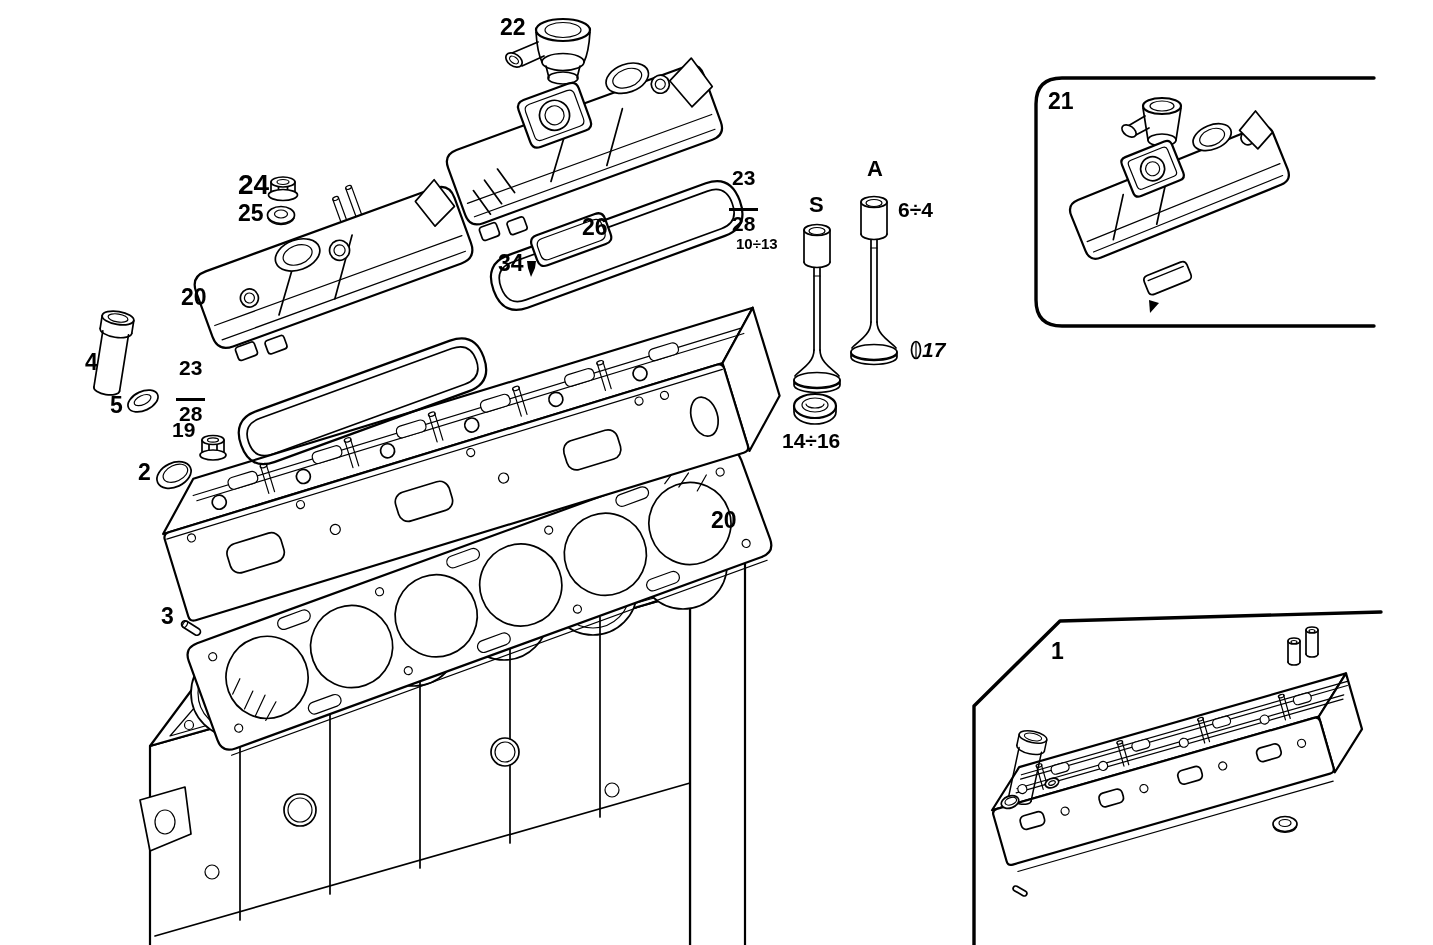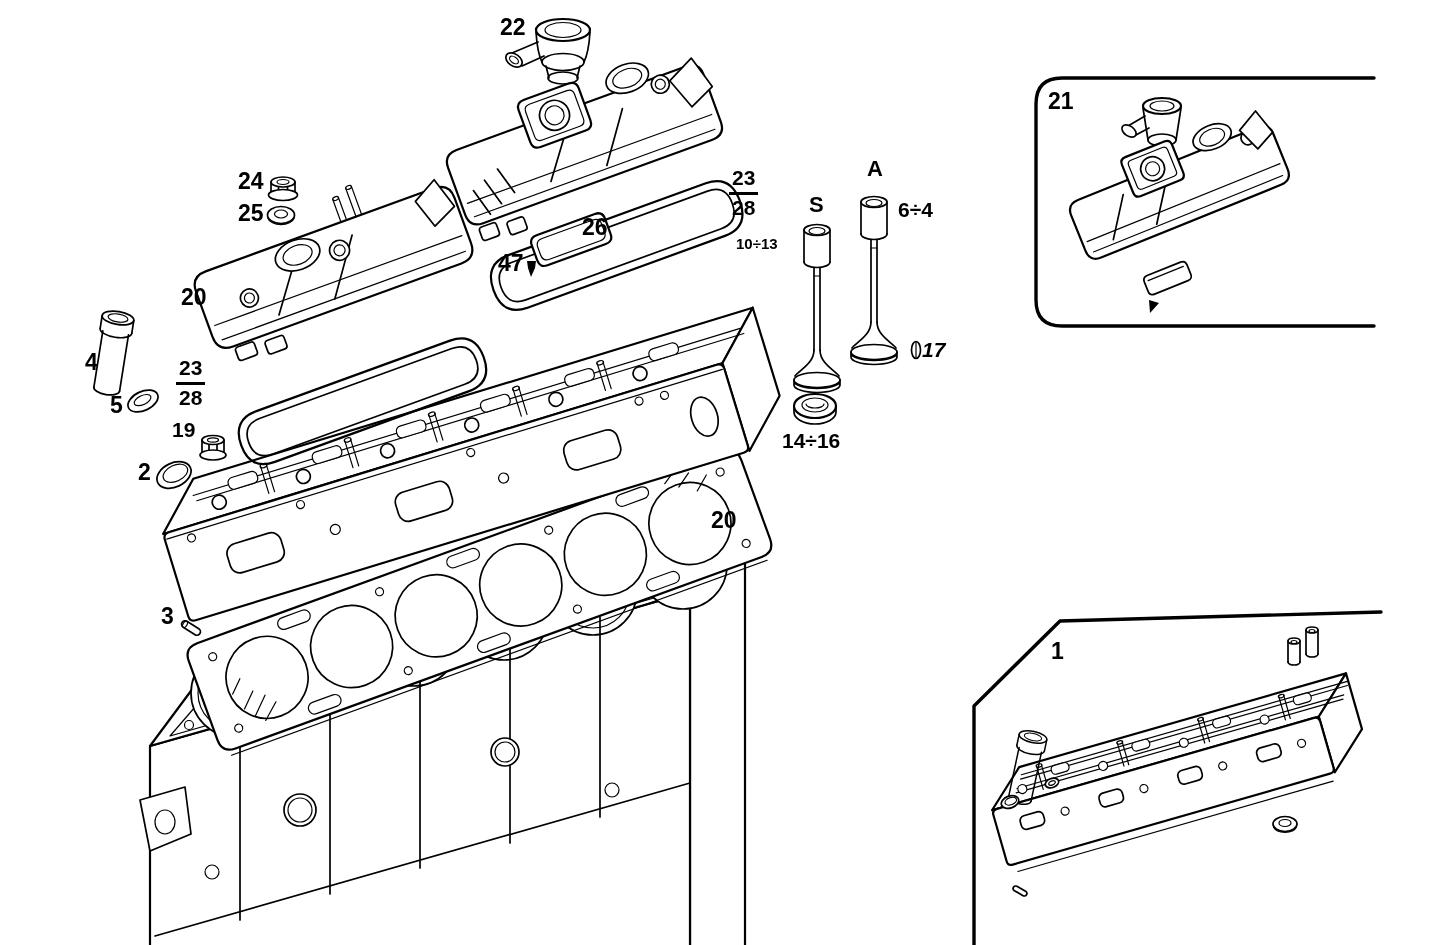--- a/index.html
+++ b/index.html
@@ -8,21 +8,21 @@
   .stage svg{position:absolute;left:0;top:0;}
   .ln{stroke:#000;fill:none;stroke-width:2.2;stroke-linecap:round;stroke-linejoin:round;}
   .med{stroke:#000;fill:none;stroke-width:1.7;stroke-linecap:round;stroke-linejoin:round;}
   .fine{stroke:#000;fill:none;stroke-width:1.2;stroke-linecap:round;stroke-linejoin:round;}
   .thick{stroke:#000;fill:none;stroke-width:3.4;stroke-linecap:round;stroke-linejoin:round;}
   .white{fill:#fff;}
   .solid{fill:#000;stroke:none;}
   .labels-layer{position:absolute;left:0;top:0;width:100%;height:100%;pointer-events:none;}
   .plabel{position:absolute;font-weight:bold;color:#000;line-height:1.04;white-space:nowrap;}
   .plabel.fraction{display:inline-flex;flex-direction:column;align-items:center;line-height:1;}
-  .plabel .fr-top{padding:0 3px 4px 3px;}
+  .plabel .fr-top{padding:0 3px 20px 3px;}
   .plabel .fr-bottom{border-top:3px solid #000;padding:2px 3px 0 3px;}
 </style>
 </head>
 <body>
 
 <div class="stage">
 
 <svg width="1433" height="945" viewBox="0 0 1433 945">
   <defs>
     <g id="valve-sym">
@@ -365,28 +365,28 @@
       <ellipse class="fine" cx="0" cy="-1" rx="6" ry="3.5"></ellipse>
     </g>
     <g transform="translate(1020,891) rotate(30)">
       <path class="med white" d="M-5,-2.5 H5 A2.5,2.5 0 0 1 5,2.5 H-5 A2.5,2.5 0 0 1 -5,-2.5 Z"></path>
     </g>
   </g>
 </svg>
 
 <div class="labels-layer">
       <div class="plabel" style="left: 500px; top: 16px; font-size: 23px;">22</div>
-      <div class="plabel" style="left: 238px; top: 170px; font-size: 23px;">24</div>
+      <div class="plabel" style="left: 238px; top: 170px; font-size: 28px;">24</div>
       <div class="plabel" style="left: 238px; top: 202px; font-size: 23px;">25</div>
       <div class="plabel fraction" style="left: 729px; top: 167px; font-size: 21px;">
         <div class="fr-top">23</div>
         <div class="fr-bottom">28</div>
       </div>
       <div class="plabel" style="left: 582px; top: 216px; font-size: 23px;">26</div>
-      <div class="plabel" style="left: 498px; top: 252px; font-size: 23px;">47</div>
+      <div class="plabel" style="left: 498px; top: 252px; font-size: 23px;">34</div>
       <div class="plabel" style="left: 809px; top: 194px; font-size: 22px;">S</div>
       <div class="plabel" style="left: 867px; top: 158px; font-size: 22px;">A</div>
       <div class="plabel" style="left: 898px; top: 199px; font-size: 21px;">6÷4</div>
       <div class="plabel" style="left: 736px; top: 236px; font-size: 15px;">10÷13</div>
       <div class="plabel" style="left: 181px; top: 286px; font-size: 23px;">20</div>
       <div class="plabel" style="left: 85px; top: 351px; font-size: 23px;">4</div>
       <div class="plabel" style="left: 110px; top: 394px; font-size: 23px;">5</div>
       <div class="plabel fraction" style="left: 176px; top: 357px; font-size: 21px;">
         <div class="fr-top">23</div>
         <div class="fr-bottom">28</div>

